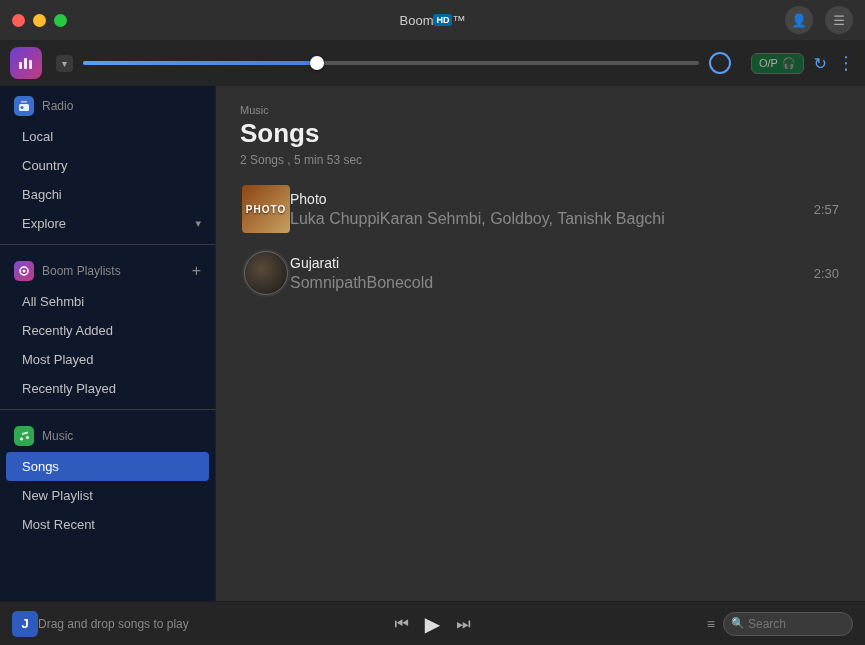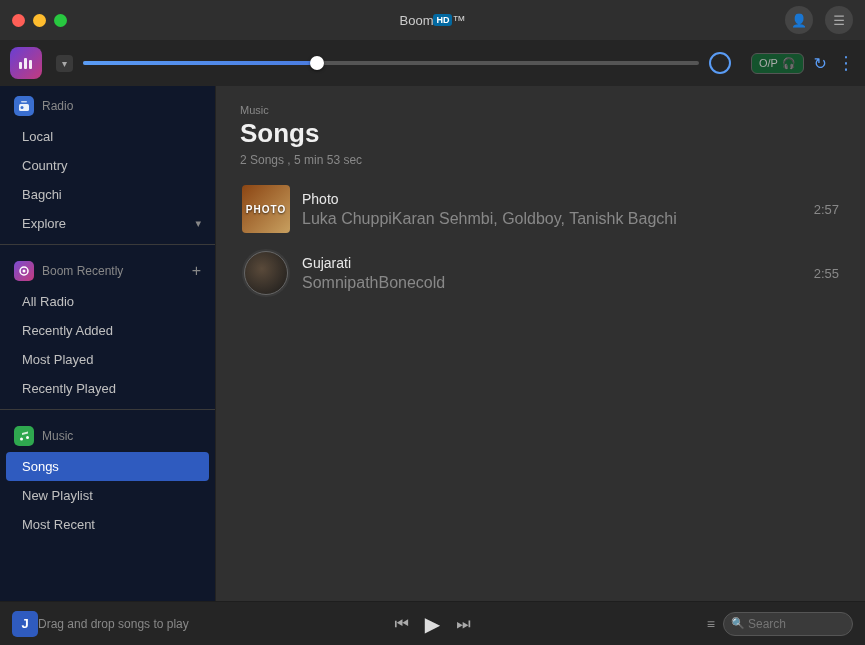--- a/index.html
+++ b/index.html
@@ -259,21 +259,20 @@
       padding: 0 16px;
     }
     .song-list::-webkit-scrollbar { width: 4px; }
     .song-list::-webkit-scrollbar-thumb { background: #444; border-radius: 2px; }
 
     .song-row {
       display: flex;
       align-items: center;
       padding: 8px 10px;
       border-radius: 6px;
-      gap: 12px;
       cursor: pointer;
     }
     .song-thumb {
       width: 48px; height: 48px;
       border-radius: 4px;
       background: #555;
       flex-shrink: 0;
       overflow: hidden;
       display: flex; align-items: center; justify-content: center;
       font-size: 10px; color: #aaa;
@@ -474,26 +473,26 @@
 
     <div class="sidebar-divider"></div>
 
     <div class="sidebar-section-header">
       <div class="section-icon purple">
         <svg width="12" height="12" viewBox="0 0 12 12" fill="white">
           <circle cx="6" cy="6" r="4" stroke="white" stroke-width="1.5" fill="none"></circle>
           <circle cx="6" cy="6" r="1.5" fill="white"></circle>
         </svg>
       </div>
-      <span>Boom Recently</span>
+      <span>Boom Playlists</span>
       <span class="sidebar-plus">+</span>
     </div>
 
     <div class="sidebar-item indent2">
-      <span>All Radio</span>
+      <span>All Sehmbi</span>
     </div>
     <div class="sidebar-item indent2">
       <span>Recently Added</span>
     </div>
     <div class="sidebar-item indent2">
       <span>Most Played</span>
     </div>
     <div class="sidebar-item indent2">
       <span>Recently Played</span>
     </div>
@@ -544,21 +543,21 @@
       </div>
 
       <div class="song-row">
         <div class="song-thumb gujarati">
           <div class="gujarati-circle"></div>
         </div>
         <div class="song-info">
           <div class="song-name">Gujarati</div>
           <div class="song-artist">SomnipathBonecold</div>
         </div>
-        <div class="song-duration">2:55</div>
+        <div class="song-duration">2:30</div>
       </div>
 
     </div>
   </div>
 
 </div>
 
 <div class="bottom-bar">
   <div class="bottom-bar-inner">
     <div class="bottom-icon-j">

